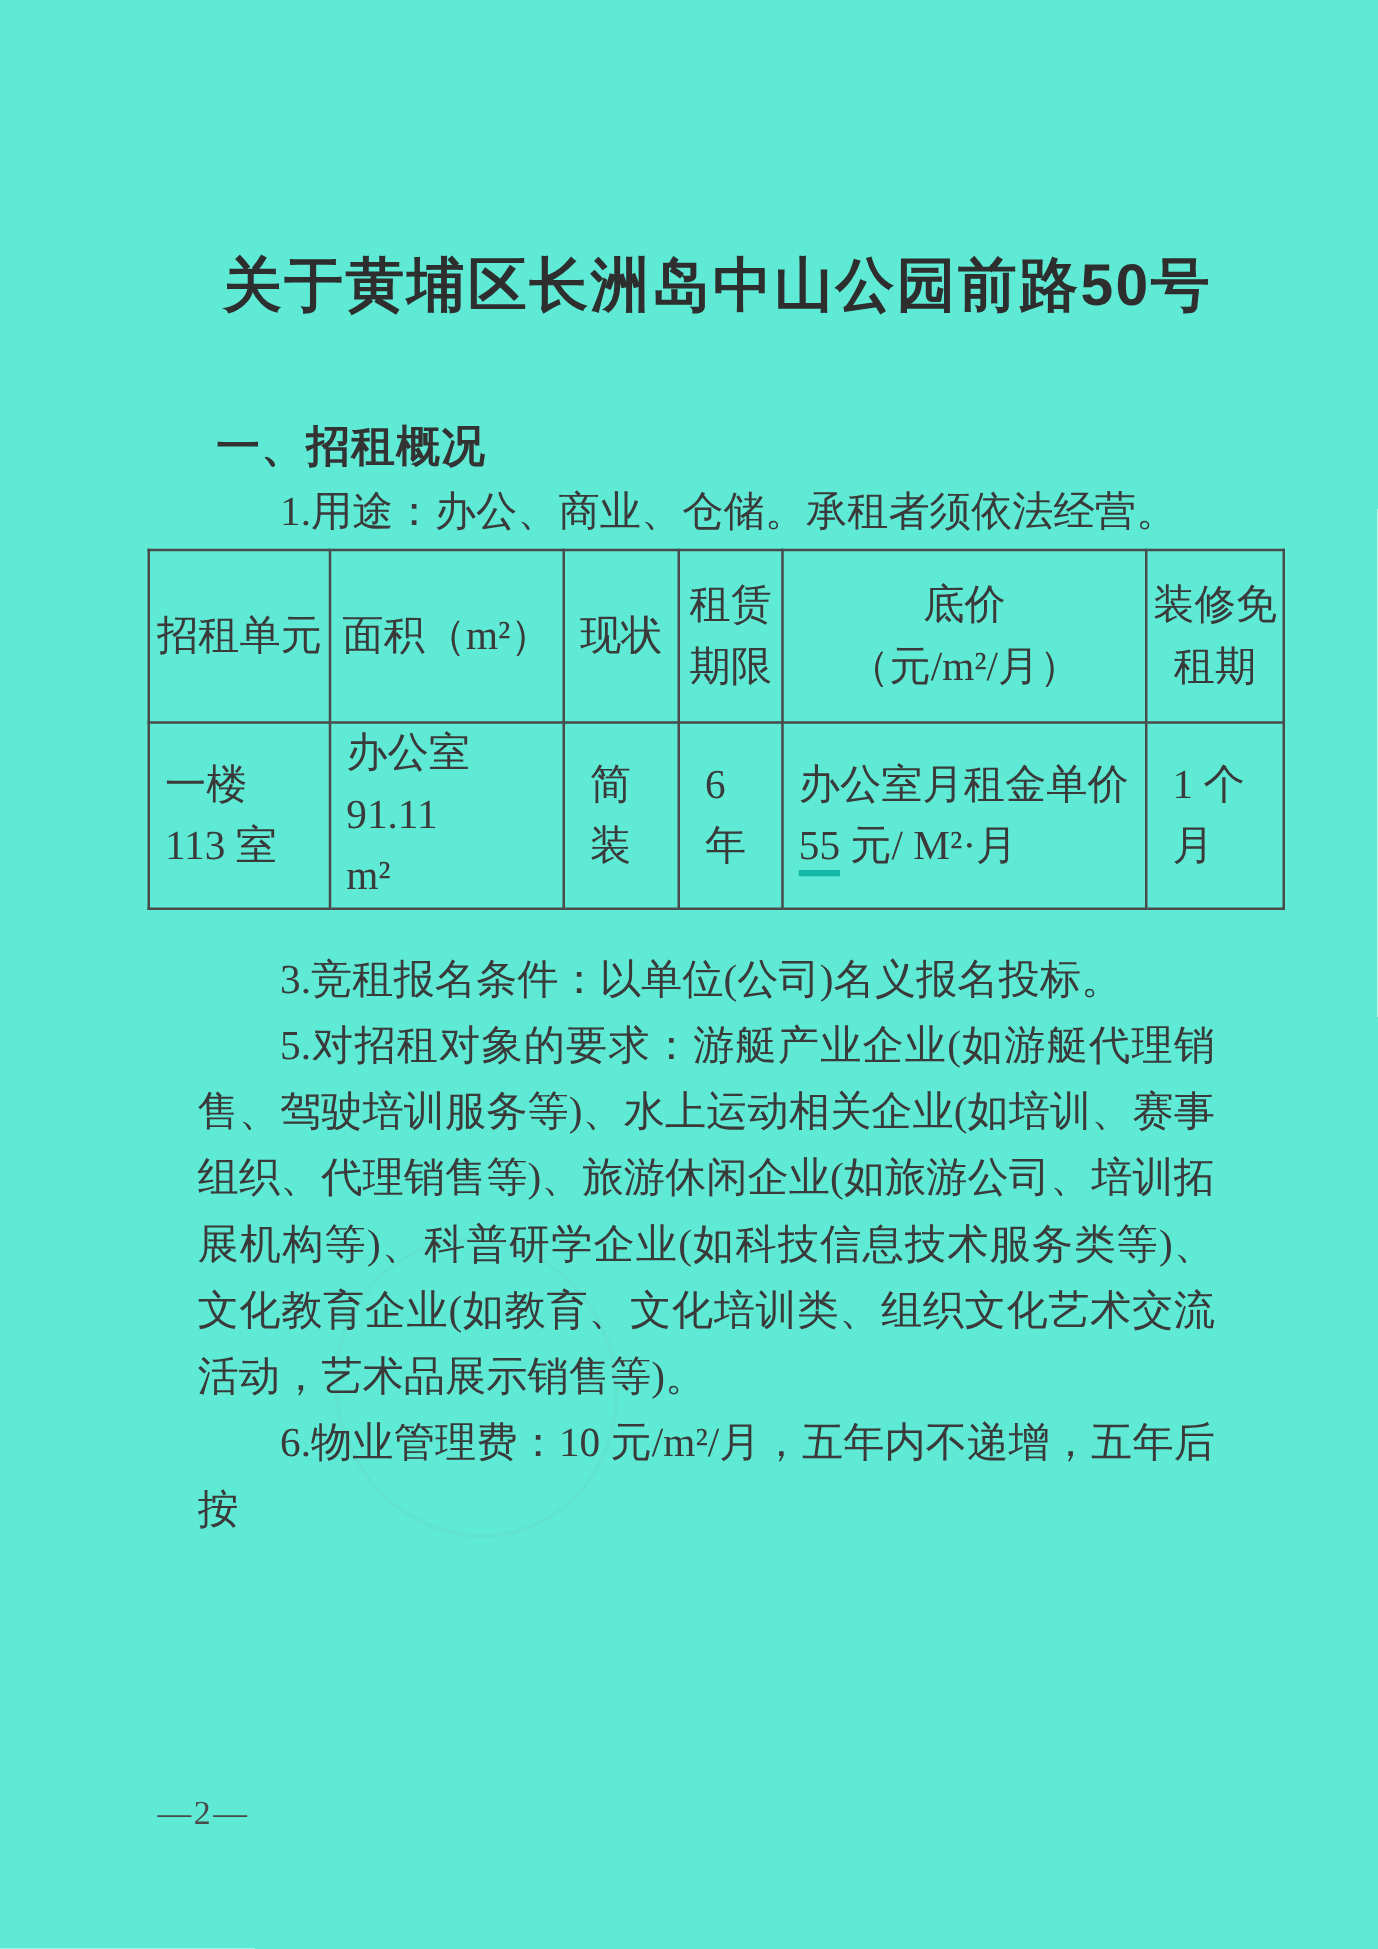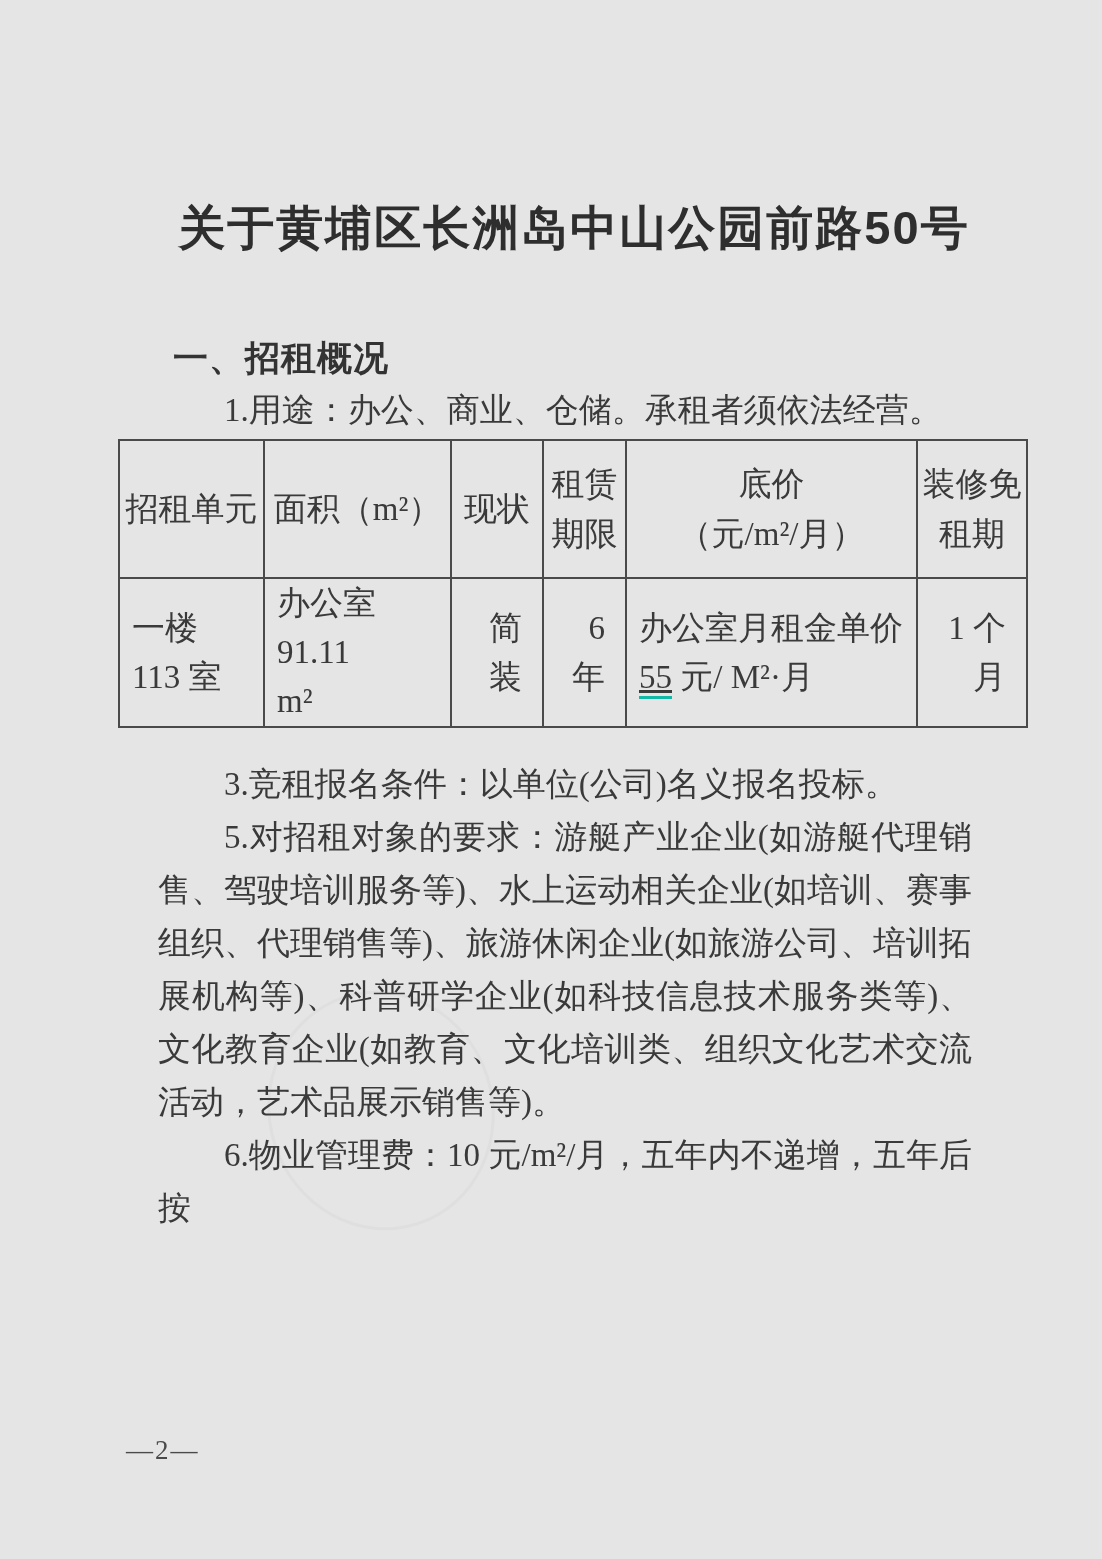--- a/index.html
+++ b/index.html
@@ -5,21 +5,21 @@
   html, body {
     margin: 0;
     padding: 0;
     background: #ffffff;
   }
   .page {
     position: relative;
     width: 1102px;
     height: 1559px;
     margin: 0 auto;
-    background: #e5e5e5;
+    background: #5eead4;
     box-sizing: border-box;
     padding: 192px 72px 0 118px;
     overflow: hidden;
     font-family: "Liberation Serif", "DejaVu Serif", serif;
     color: #3a3a3a;
   }
   
   .title-block {
     text-align: center;
     font-family: "Liberation Sans", "DejaVu Sans", sans-serif;
@@ -78,25 +78,24 @@
     text-align: center;
     line-height: 50px;
     padding: 0 4px;
   }
   .rental-table td {
     height: 104px;
     line-height: 49px;
     padding: 0 12px;
   }
   .rental-table td.left  { text-align: left; }
-  .rental-table td.center{ text-align: right; padding: 0 20px; }
+  .rental-table td.center{ text-align: left; padding: 0 20px; }
   .underline-55 {
-    border-bottom: 3px solid #14b8a6;
+    border-bottom: 5px solid #14b8a6;
     padding-bottom: 1px;
-    text-decoration: underline;
   }
   
   .page-number {
     position: absolute;
     left: 126px;
     top: 1434px;
     font-size: 27px;
     line-height: 32px;
     color: #4a4a4a;
     letter-spacing: 2px;

